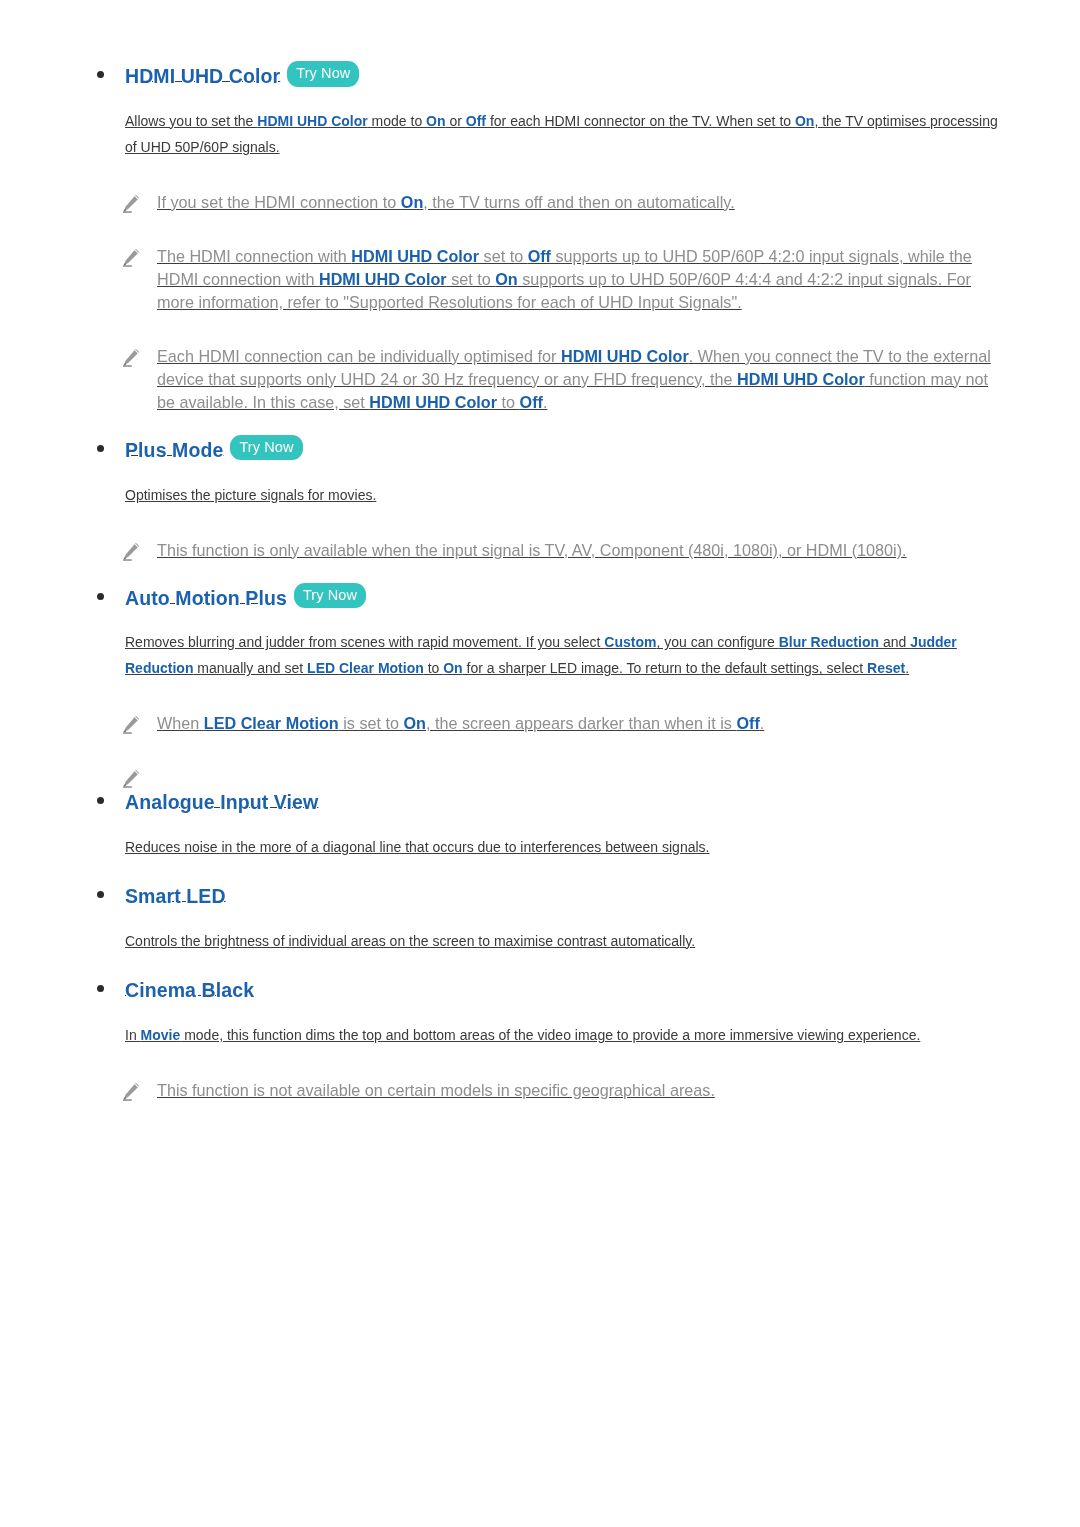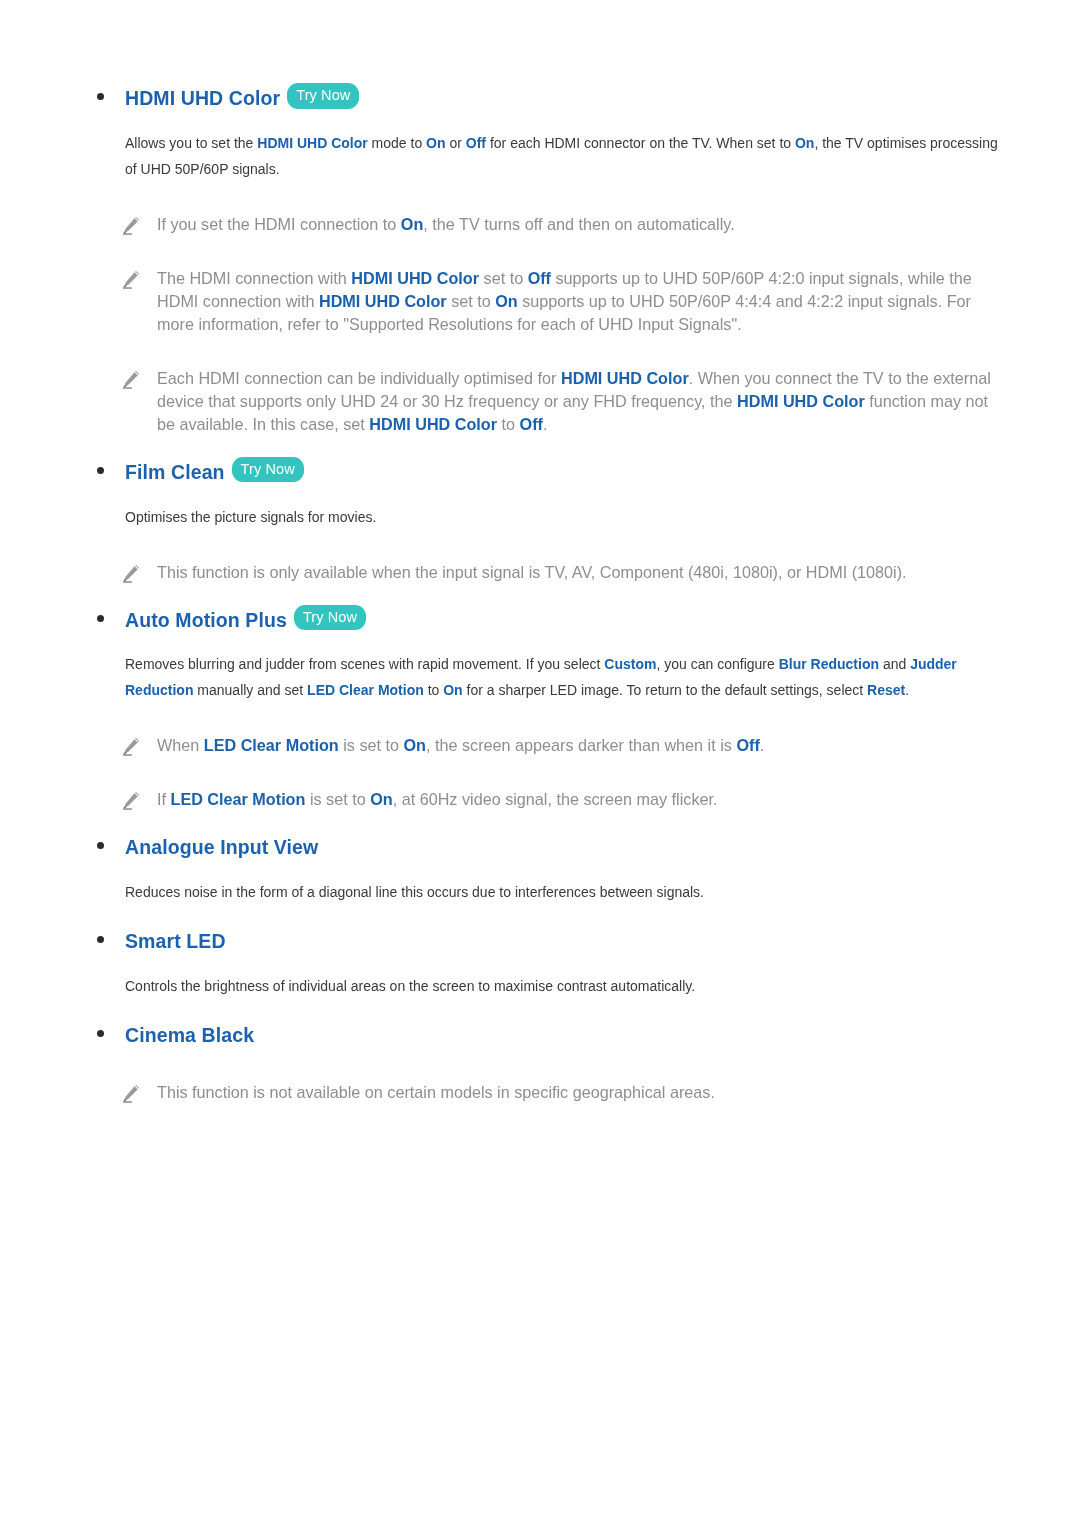--- a/index.html
+++ b/index.html
@@ -13,21 +13,22 @@
     font-family: "Liberation Sans", sans-serif;
     color: #3c3c3c;
     -webkit-font-smoothing: antialiased;
   }
 
   .page {
     position: relative;
     width: 1080px;
     height: 1527px;
     box-sizing: border-box;
-    padding: 82px 75px 0 75px;
+    padding: 60px 75px 0 75px;
+    text-decoration: underline;
   }
 
   
   .section {
     margin: 0;
   }
   .section-head {
     display: block;
     position: relative;
     padding-left: 50px;
@@ -127,21 +128,21 @@
             </svg></span><span>The HDMI connection with <span class="em">HDMI UHD Color</span> set to <span class="em">Off</span> supports up to UHD 50P/60P 4:2:0 input signals, while the HDMI connection with <span class="em">HDMI UHD Color</span> set to <span class="em">On</span> supports up to UHD 50P/60P 4:4:4 and 4:2:2 input signals. For more information, refer to "Supported Resolutions for each of UHD Input Signals".</span></div>
         <div class="note"><span class="pencil"><svg viewBox="0 0 24 24" width="22" height="22" aria-hidden="true">
               <path d="M17.2 2.9 L20.9 6.6 L9.1 18.4 L4.4 20.9 L6.0 16.0 Z" fill="#9a9a9a"></path>
               <path d="M16.1 4.0 L19.8 7.7" stroke="#ffffff" stroke-width="1.1" fill="none"></path>
               <path d="M4.4 20.9 L6.3 19.0" stroke="#6e6e6e" stroke-width="1.6" fill="none"></path>
               <rect x="3.3" y="21.0" width="9.6" height="1.7" fill="#8f8f8f"></rect>
             </svg></span><span>Each HDMI connection can be individually optimised for <span class="em">HDMI UHD Color</span>. When you connect the TV to the external device that supports only UHD 24 or 30 Hz frequency or any FHD frequency, the <span class="em">HDMI UHD Color</span> function may not be available. In this case, set <span class="em">HDMI UHD Color</span> to <span class="em">Off</span>.</span></div>
       </div>
       <div class="gap-after-section"></div>
       <div class="section">
-        <div class="section-head"><span class="bullet-dot"></span><span class="head-title">Film Clean</span><span class="try-now">Try Now</span></div>
+        <div class="section-head"><span class="bullet-dot"></span><span class="head-title">Plus Mode</span><span class="try-now">Try Now</span></div>
         <p class="body-para">Optimises the picture signals for movies.</p>
         <div class="note"><span class="pencil"><svg viewBox="0 0 24 24" width="22" height="22" aria-hidden="true">
               <path d="M17.2 2.9 L20.9 6.6 L9.1 18.4 L4.4 20.9 L6.0 16.0 Z" fill="#9a9a9a"></path>
               <path d="M16.1 4.0 L19.8 7.7" stroke="#ffffff" stroke-width="1.1" fill="none"></path>
               <path d="M4.4 20.9 L6.3 19.0" stroke="#6e6e6e" stroke-width="1.6" fill="none"></path>
               <rect x="3.3" y="21.0" width="9.6" height="1.7" fill="#8f8f8f"></rect>
             </svg></span><span>This function is only available when the input signal is TV, AV, Component (480i, 1080i), or HDMI (1080i).</span></div>
       </div>
       <div class="gap-after-section"></div>
       <div class="section">
@@ -151,35 +152,36 @@
               <path d="M17.2 2.9 L20.9 6.6 L9.1 18.4 L4.4 20.9 L6.0 16.0 Z" fill="#9a9a9a"></path>
               <path d="M16.1 4.0 L19.8 7.7" stroke="#ffffff" stroke-width="1.1" fill="none"></path>
               <path d="M4.4 20.9 L6.3 19.0" stroke="#6e6e6e" stroke-width="1.6" fill="none"></path>
               <rect x="3.3" y="21.0" width="9.6" height="1.7" fill="#8f8f8f"></rect>
             </svg></span><span>When <span class="em">LED Clear Motion</span> is set to <span class="em">On</span>, the screen appears darker than when it is <span class="em">Off</span>.</span></div>
         <div class="note"><span class="pencil"><svg viewBox="0 0 24 24" width="22" height="22" aria-hidden="true">
               <path d="M17.2 2.9 L20.9 6.6 L9.1 18.4 L4.4 20.9 L6.0 16.0 Z" fill="#9a9a9a"></path>
               <path d="M16.1 4.0 L19.8 7.7" stroke="#ffffff" stroke-width="1.1" fill="none"></path>
               <path d="M4.4 20.9 L6.3 19.0" stroke="#6e6e6e" stroke-width="1.6" fill="none"></path>
               <rect x="3.3" y="21.0" width="9.6" height="1.7" fill="#8f8f8f"></rect>
-            </svg></span><span>If <span class="em">LED Clear Motion</span> is set to <span class="em">On</span>, at 60Hz video signal, the screen may flicker.</span></div>
+            </svg></span></div>
       </div>
       <div class="gap-after-section"></div>
       <div class="section">
         <div class="section-head"><span class="bullet-dot"></span><span class="head-title">Analogue Input View</span></div>
-        <p class="body-para">Reduces noise in the form of a diagonal line this occurs due to interferences between signals.</p>
+        <p class="body-para">Reduces noise in the more of a diagonal line that occurs due to interferences between signals.</p>
       </div>
       <div class="gap-after-section"></div>
       <div class="section">
         <div class="section-head"><span class="bullet-dot"></span><span class="head-title">Smart LED</span></div>
         <p class="body-para">Controls the brightness of individual areas on the screen to maximise contrast automatically.</p>
       </div>
       <div class="gap-after-section"></div>
       <div class="section">
         <div class="section-head"><span class="bullet-dot"></span><span class="head-title">Cinema Black</span></div>
+        <p class="body-para">In <span class="em">Movie</span> mode, this function dims the top and bottom areas of the video image to provide a more immersive viewing experience.</p>
         <div class="note"><span class="pencil"><svg viewBox="0 0 24 24" width="22" height="22" aria-hidden="true">
               <path d="M17.2 2.9 L20.9 6.6 L9.1 18.4 L4.4 20.9 L6.0 16.0 Z" fill="#9a9a9a"></path>
               <path d="M16.1 4.0 L19.8 7.7" stroke="#ffffff" stroke-width="1.1" fill="none"></path>
               <path d="M4.4 20.9 L6.3 19.0" stroke="#6e6e6e" stroke-width="1.6" fill="none"></path>
               <rect x="3.3" y="21.0" width="9.6" height="1.7" fill="#8f8f8f"></rect>
             </svg></span><span>This function is not available on certain models in specific geographical areas.</span></div>
       </div>
     </div>
 </div>
 

